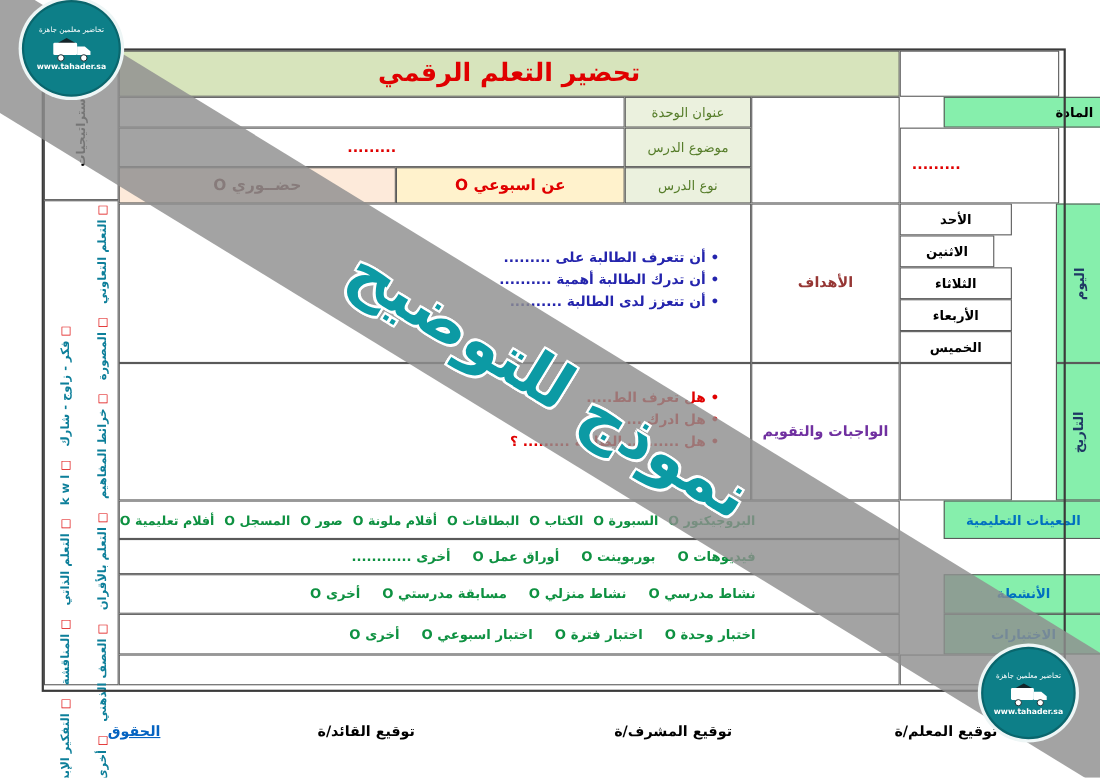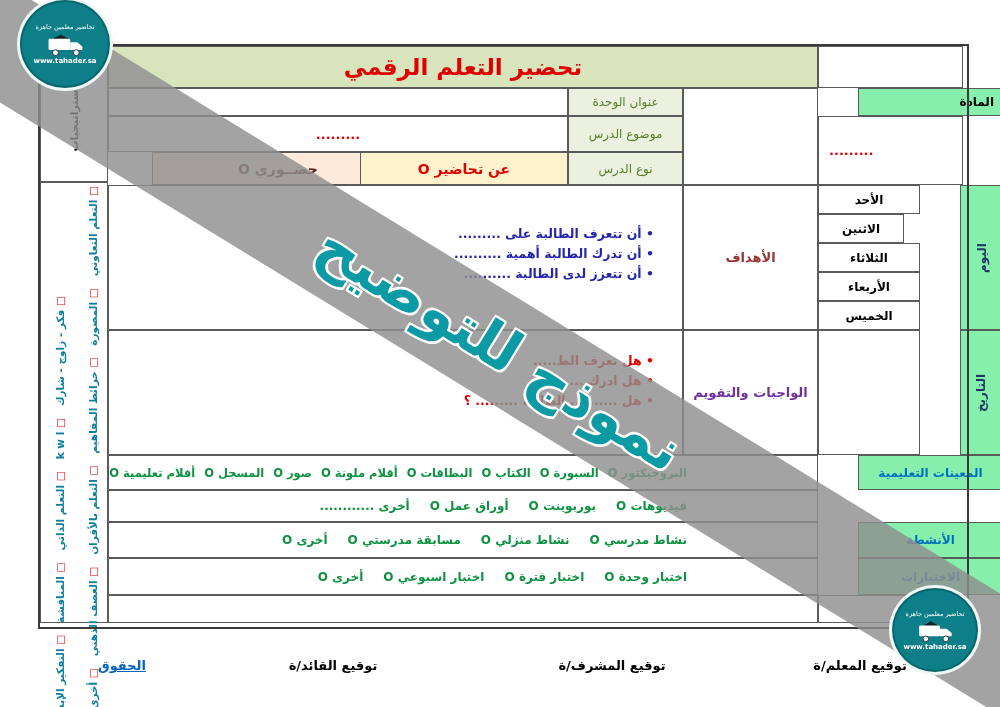--- a/index.html
+++ b/index.html
@@ -8,21 +8,21 @@
     font-family:"DejaVu Sans",sans-serif;direction:rtl;overflow:hidden;
   }
   .frame{position:absolute;left:38px;top:44px;width:927px;height:581px;
     border:2px solid #3a3a3a;pointer-events:none;z-index:5;}
   .cell{position:absolute;box-sizing:border-box;border:1px solid #5a5a5a;background:#fff;
     display:flex;align-items:center;justify-content:center;font-size:12px;color:#000;}
   .bg-green{background:#d7e4bc;}
   .bg-lgreen{background:#ebf1de;}
   .bg-blue{background:#86efac;margin-left:40px;}
   .bg-yellow{background:#fff2cc;}
-  .bg-peach{background:#fdeada;margin-left:44px;}
+  .bg-peach{background:#fdeada;}
   .title{font-size:23px;font-weight:bold;color:#e00000;letter-spacing:1px;}
   .greenlbl{color:#567d2a;font-size:12px;}
   .bluelbl{color:#0070c0;font-weight:bold;font-size:12px;}
   .maroon{color:#963634;font-weight:bold;font-size:13px;}
   .purple{color:#7030a0;font-weight:bold;font-size:13px;}
   .red{color:#e00000;}
   .bold{font-weight:bold;}
   .right{justify-content:flex-start;padding-right:8px;}
   .left{justify-content:flex-end;padding-left:10px;}
   .day{font-weight:bold;font-size:12px;}
@@ -71,21 +71,21 @@
   <div class="cell" style="left:108px;top:88px;width:460px;height:28px"></div>
   <div class="cell bg-lgreen greenlbl" style="left:568px;top:88px;width:115px;height:28px">عنوان الوحدة</div>
   <div class="cell" style="left:683px;top:88px;width:135px;height:97px"></div>
   <div class="cell bg-blue bold right" style="left:818px;top:88px;width:145px;height:28px">المادة</div>
 
   <div class="cell red bold" style="left:108px;top:116px;width:460px;height:36px;font-size:13px">.........</div>
   <div class="cell bg-lgreen greenlbl" style="left:568px;top:116px;width:115px;height:36px">موضوع الدرس</div>
   <div class="cell red bold left" style="left:818px;top:116px;width:145px;height:69px;font-size:13px">.........</div>
 
   <div class="cell bg-peach bold" style="left:108px;top:152px;width:252px;height:33px;color:#632423;font-size:14px">حضــوري O</div>
-  <div class="cell bg-yellow red bold" style="left:360px;top:152px;width:208px;height:33px;font-size:14px">عن تحاضير O</div>
+  <div class="cell bg-yellow red bold" style="left:360px;top:152px;width:208px;height:33px;font-size:14px">عن اسبوعي O</div>
   <div class="cell bg-lgreen greenlbl" style="left:568px;top:152px;width:115px;height:33px">نوع الدرس</div>
 
   <div class="cell" style="left:108px;top:185px;width:575px;height:145px">
     <div class="blist blue-list" style="top:40px;right:28px">
       <div>أن تتعرف الطالبة على .........</div>
       <div>أن تدرك الطالبة أهمية ..........</div>
       <div>أن تتعزز لدى الطالبة ..........</div>
     </div>
   </div>
   <div class="cell maroon" style="left:683px;top:185px;width:135px;height:145px">الأهداف</div>

